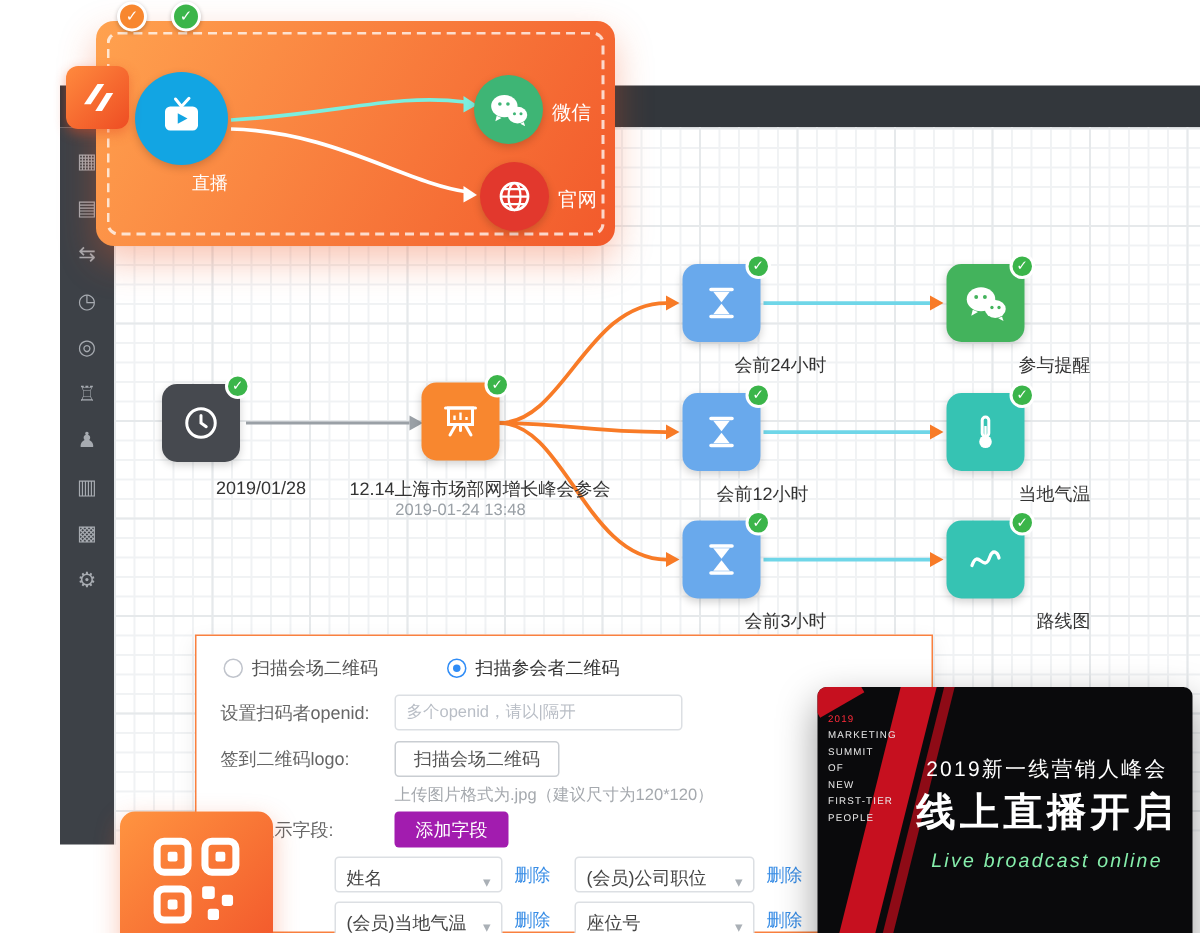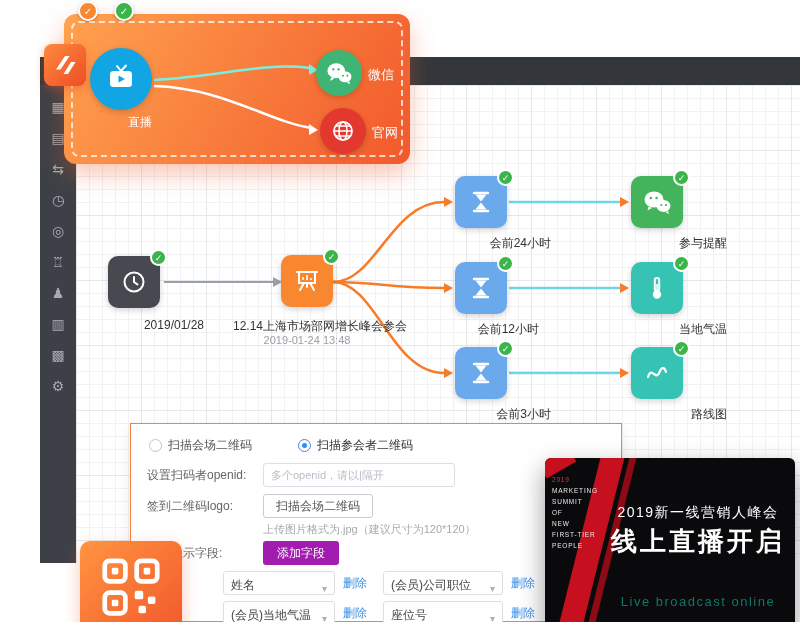--- a/index.html
+++ b/index.html
@@ -67,21 +67,21 @@
                 overflow:hidden; box-shadow:0 10px 26px rgba(0,0,0,.4); z-index:7; cursor:pointer; }
   .v-band { position:absolute; left:34px; top:-14px; width:24px; height:200px; background:#c6101f; transform:skewX(-14deg); }
   .v-band2 { position:absolute; left:63px; top:-14px; width:7px; height:200px; background:#8e0b16; transform:skewX(-14deg); }
   .v-corner { position:absolute; left:-8px; top:-16px; width:34px; height:30px; background:#c6101f; transform:rotate(-30deg); }
   .v-side { position:absolute; left:7px; top:16px; font-size:6.5px; letter-spacing:.8px; line-height:1.7; color:#e8e8e8;
             white-space:pre-line; z-index:2; }
   .v-side .yr { color:#ff2b3a; display:block; }
   .v-text { position:absolute; left:62px; right:6px; text-align:center; color:#fff; z-index:2; }
   .v-title { top:46px; font-size:14px; letter-spacing:1.5px; }
   .v-headline { top:66px; font-size:26px; font-weight:800; letter-spacing:3px; }
-  .v-sub { top:108px; font-size:13px; letter-spacing:1.5px; color:#0f766e;margin-top:28px; }
+  .v-sub { top:108px; font-size:13px; font-style:italic; letter-spacing:1.5px; color:#86efac; }
 </style>
 </head>
 <body>
 
 <div class="stage">
 
   <div class="topbar"></div>
 
   <div class="logo">
     <svg width="30" height="30" viewBox="0 0 40 40">

